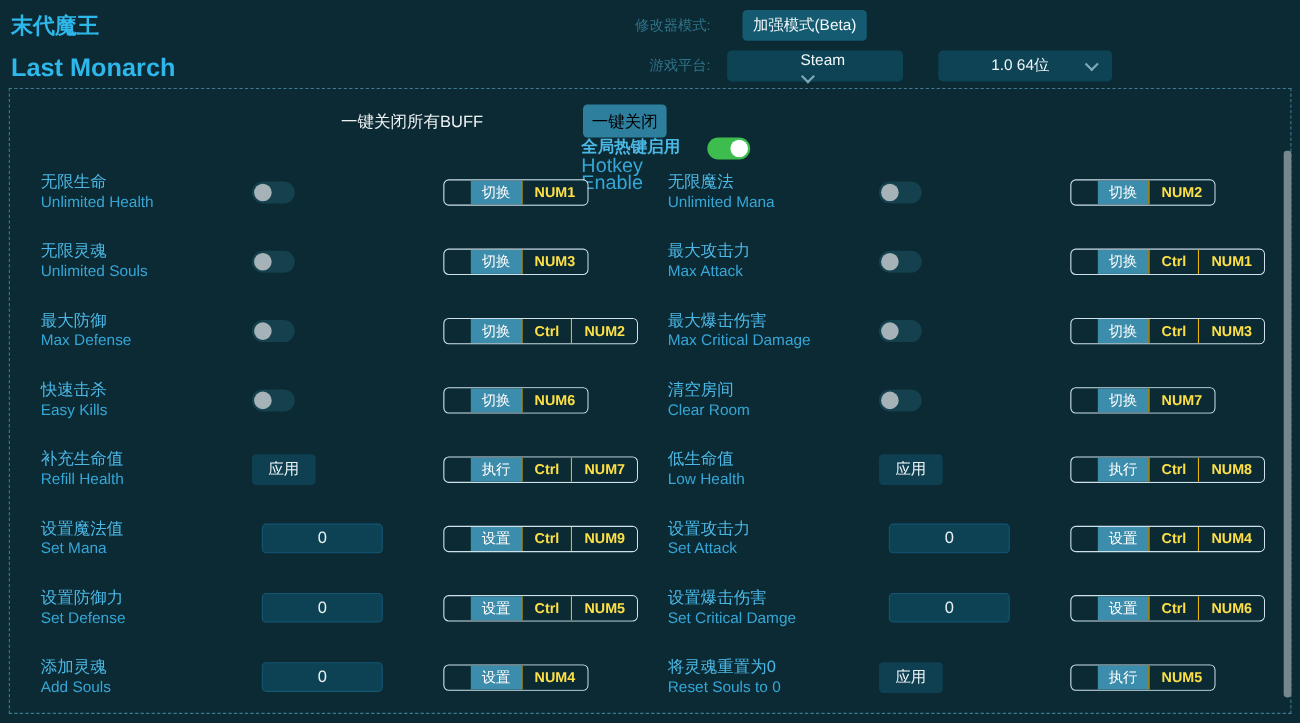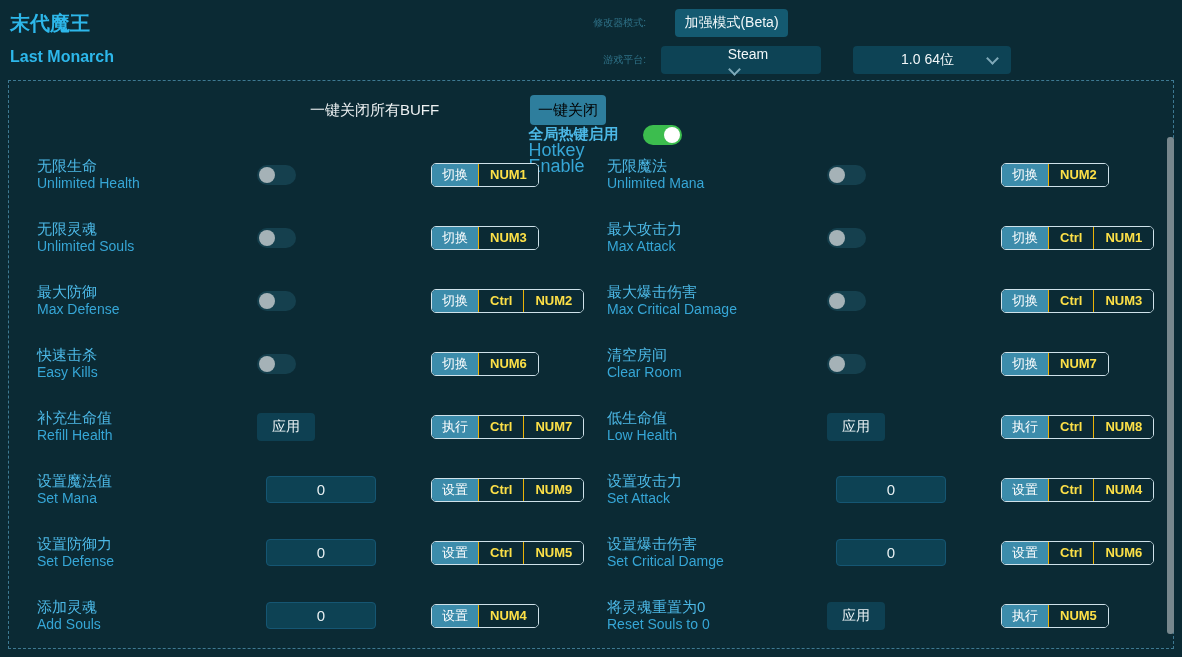--- a/index.html
+++ b/index.html
@@ -6,26 +6,26 @@
   html,body { width:1182px; height:657px; }
   body {
     background:#0b2a34;
     font-family:"Liberation Sans", sans-serif;
     position:relative;
     overflow:hidden;
     color:#e9f1f3;
   }
   
   .title-zh { position:absolute; left:10px; top:10px; font-size:20px; font-weight:bold; color:#2db7ea; }
-  .title-en { position:absolute; left:10px; top:48px; font-size:16px; font-weight:bold; color:#2db7ea; }
+  .title-en { position:absolute; left:10px; top:48px; font-size:23px; font-weight:bold; color:#2db7ea; }
 
   .hdr { position:absolute; left:556px; top:8px; width:470px; }
   .hdr-row { display:flex; align-items:center; height:30px; }
   .hdr-row + .hdr-row { margin-top:7px; }
-  .hdr-label { width:90px; text-align:right; color:#2f7288; font-size:10px; }
+  .hdr-label { width:90px; text-align:right; color:#2f7288; font-size:13px; }
   .mode-btn {
     margin-left:29px; width:113px; height:28px; border:none; border-radius:4px;
     background:#145a71; color:#f2f7f8; font-size:14px; font-family:inherit; cursor:pointer;
   }
   .dropdown {
     height:28px; background:#0d4355; border-radius:4px; display:flex; align-items:center;
     cursor:pointer; position:relative;
   }
   .dd-platform { margin-left:15px; width:160px;flex-direction:column; }
   .dd-version  { margin-left:32px; width:158px; }
@@ -59,32 +59,32 @@
   .toggle .knob { width:16px; height:16px; border-radius:50%; background:#a5b2b7; position:absolute; left:2px; top:2px; }
   .toggle.on { background:#3cbd4e; }
   .toggle.on .knob { left:21px; background:#ffffff; }
 
   
   .grid { display:grid; grid-template-columns:570px 570px; grid-auto-rows:63px; }
   .cell { display:flex; align-items:center; height:100%; }
   .labels { width:192px; }
   .zh { font-size:15px; color:#4cb8e6; line-height:18px; }
   .en { font-size:14px; color:#36a6d6; line-height:17px; }
-  .control { width:174px; display:flex; align-items:center;margin-left:28px; }
+  .control { width:174px; display:flex; align-items:center; }
   .apply-btn {
     min-width:58px; height:28px; border:none; border-radius:4px; background:#0e4052;
     color:#eef4f6; font-size:14px; font-family:inherit; cursor:pointer; padding:0 12px;
   }
   .num-input {
     margin-left:9px; width:110px; height:27px; background:#0d4254; border:1px solid #155673;
     border-radius:4px; color:#e8f0f2; text-align:center; font-size:15px; font-family:inherit;
   }
   .hotkey {
     display:inline-flex; align-items:stretch; height:24px;
-    border:1px solid #cfe2ea; border-radius:5px; overflow:hidden; cursor:pointer;
+    border:1px solid #cfe2ea; border-radius:5px; overflow:hidden; cursor:pointer;padding-left:24px;
   }
   .hk-action { background:#3c8cab; color:#ffffff; padding:0 10px; display:flex; align-items:center; font-size:13px; }
   .hk-key {
     color:#fde047; padding:0 11px; display:flex; align-items:center; font-size:13px; font-weight:bold;
     border-left:1px solid #eab308; background:#0b2a34;
   }
 
   
   .scroll-thumb { position:absolute; left:1167px; top:137px; width:7px; height:497px; background:#77878d; border-radius:3px; cursor:pointer; }
 </style>

